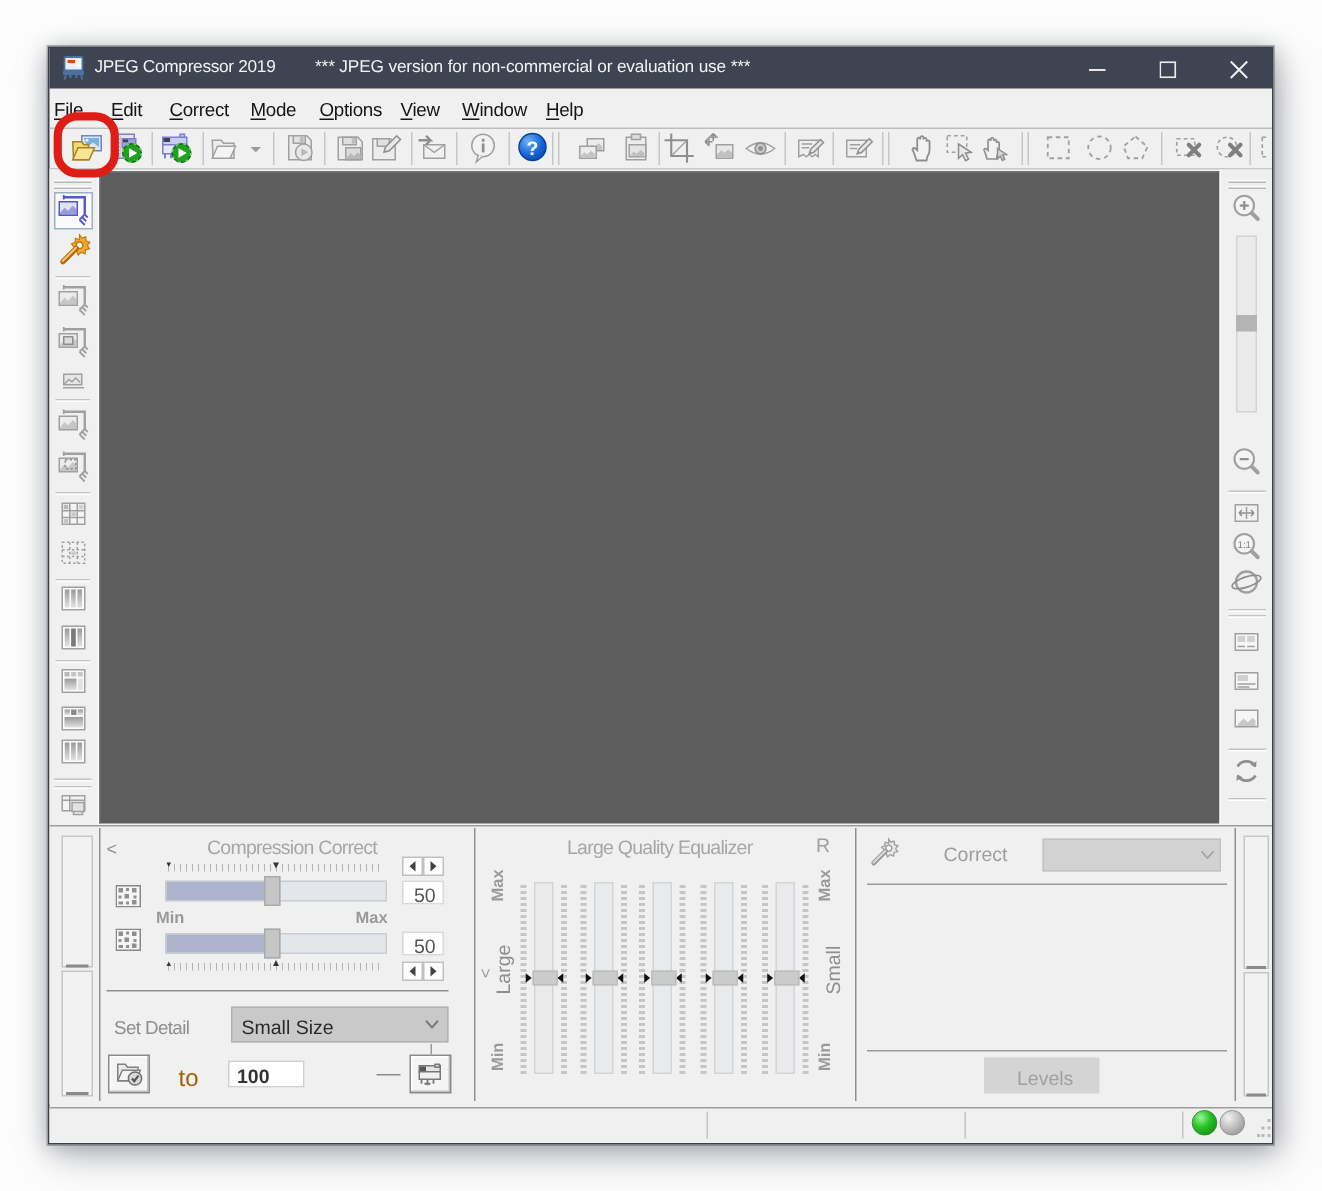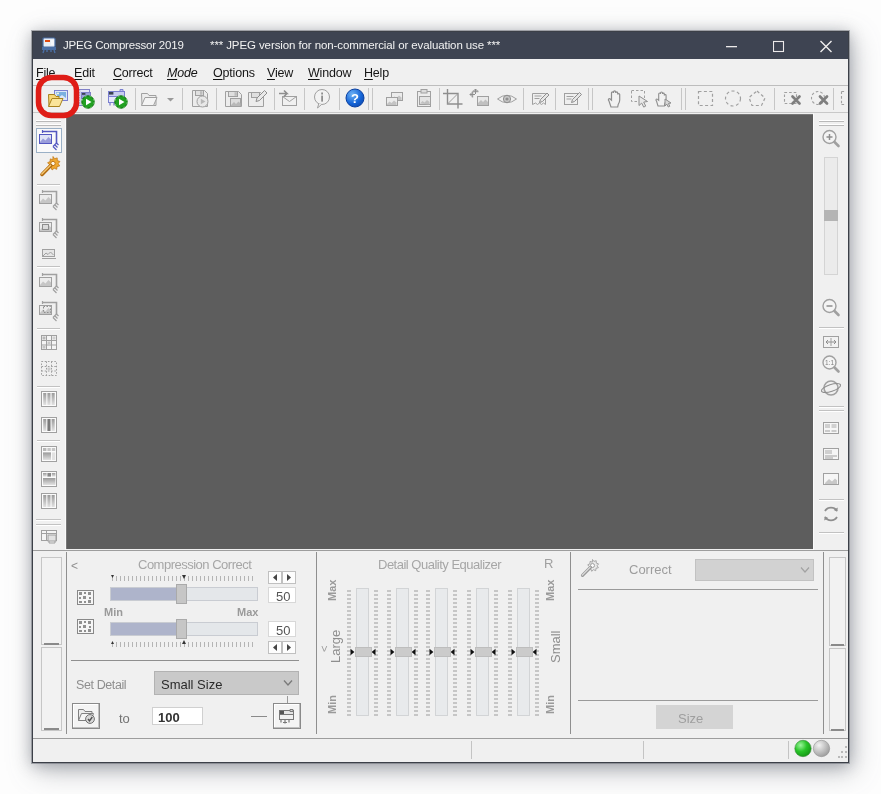--- a/index.html
+++ b/index.html
@@ -33,21 +33,21 @@
   </svg>
 <svg class="abs" style="left:773px;top:32px" width="12" height="27">
     <rect x="0.5" y="9.5" width="10" height="10" fill="none" stroke="#eceaea" stroke-width="1.1"></rect>
   </svg>
 <svg class="abs" style="left:820px;top:32px" width="13" height="27">
     <path d="M0.5 9 L11.5 20 M11.5 9 L0.5 20" stroke="#f0eeee" stroke-width="1.4"></path>
   </svg>
 <span class="abs" style="left:36px;top:66px;font-size:12.5px;letter-spacing:-0.2px;color:#151515;"><u style="text-underline-offset:2px;">F</u>ile</span>
 <span class="abs" style="left:74px;top:66px;font-size:12.5px;letter-spacing:-0.2px;color:#151515;"><u style="text-underline-offset:2px;">E</u>dit</span>
 <span class="abs" style="left:113px;top:66px;font-size:12.5px;letter-spacing:-0.2px;color:#151515;"><u style="text-underline-offset:2px;">C</u>orrect</span>
-<span class="abs" style="left:167px;top:66px;font-size:12.5px;letter-spacing:-0.2px;color:#151515;font-style:italic;"><u style="text-underline-offset:2px;">M</u>ode</span>
+<span class="abs" style="left:167px;top:66px;font-size:12.5px;letter-spacing:-0.2px;color:#151515;"><u style="text-underline-offset:2px;">M</u>ode</span>
 <span class="abs" style="left:213px;top:66px;font-size:12.5px;letter-spacing:-0.2px;color:#151515;"><u style="text-underline-offset:2px;">O</u>ptions</span>
 <span class="abs" style="left:267px;top:66px;font-size:12.5px;letter-spacing:-0.2px;color:#151515;"><u style="text-underline-offset:2px;">V</u>iew</span>
 <span class="abs" style="left:308px;top:66px;font-size:12.5px;letter-spacing:-0.2px;color:#151515;"><u style="text-underline-offset:2px;">W</u>indow</span>
 <span class="abs" style="left:364px;top:66px;font-size:12.5px;letter-spacing:-0.2px;color:#151515;"><u style="text-underline-offset:2px;">H</u>elp</span>
 <div class="hline" style="left:33px;top:85px;width:815px;background:#bdbdbd;"></div>
 <div class="hline" style="left:33px;top:112px;width:815px;background:#c8c8c8;"></div>
 <div class="tsep" style="left:101px;top:88px;height:22px;"></div>
 <div class="tsep" style="left:135px;top:88px;height:22px;"></div>
 <div class="tsep" style="left:182px;top:88px;height:22px;"></div>
 <div class="tsep" style="left:216px;top:88px;height:22px;"></div>
@@ -474,34 +474,34 @@
     <path d="M1 1.5 L5 6 L9 1.5" fill="none" stroke="#7a7a7a" stroke-width="1.3"></path>
   </svg>
 <div class="vsep" style="left:287px;top:696px;height:7px;background:#9a9a9a;"></div>
 <div class="abs" style="left:72px;top:703px;width:28px;height:26px;background:#f4f4f4;border:1px solid #8a8a8a;box-shadow:inset -1px -1px 0 #c0c0c0, inset 1px 1px 0 #fff;"></div>
 <svg class="abs" style="left:77px;top:707px" width="19" height="18" viewBox="0 0 19 18">
 <path d="M1.5 2.5 h5 l1.5 2 h7 v9 h-13.5z" fill="#ececec" stroke="#808080"></path>
 <path d="M1.5 13.5 L4.5 6.5 h12 l-2.5 7z" fill="#f4f4f4" stroke="#808080"></path>
 <circle cx="13" cy="12" r="4.4" fill="#d8d8d8" stroke="#707070"></circle>
 <path d="M11 12 l1.5 1.8 L15.3 10" fill="none" stroke="#505050" stroke-width="1.4"></path>
 </svg>
-<span class="abs" style="left:119px;top:711px;font-size:13px;color:#737373;">to</span>
+<span class="abs" style="left:119px;top:711px;font-size:16px;color:#a16207;">to</span>
 <div class="abs" style="left:152px;top:707px;width:51px;height:18px;background:#fff;border:1px solid #d0d0d0;"></div>
 <span class="abs" style="left:158px;top:710px;font-size:13px;font-weight:bold;color:#333;">100</span>
 <span class="abs" style="left:211px;top:744px;font-size:12px;letter-spacing:-0.3px;color:#be185d;">Kbytes</span>
 <div class="hline" style="left:251px;top:716px;width:16px;background:#8a8a8a;"></div>
 <div class="abs" style="left:273px;top:703px;width:28px;height:26px;background:#f4f4f4;border:1px solid #8a8a8a;box-shadow:inset -1px -1px 0 #c0c0c0, inset 1px 1px 0 #fff;"></div>
 <svg class="abs" style="left:277px;top:707px" width="20" height="18" viewBox="0 0 20 18">
 <rect x="2.5" y="3.5" width="14" height="4" fill="#e4e4e4" stroke="#787878"></rect>
 <rect x="2.5" y="7.5" width="14" height="5" fill="#f0f0f0" stroke="#787878"></rect>
 <path d="M3 4 h4 v3 h-4z" fill="#555"></path>
 <path d="M4 12.5 v3 M8 12.5 v4 M12 12.5 v3 M6 15.5 h4" stroke="#787878" stroke-width="1.2" fill="none"></path>
 <path d="M13 2.5 h3 v2 h-3z" fill="#d8d8d8" stroke="#787878"></path>
 </svg>
-<span class="gtxt" style="left:378px;top:557px;font-size:13px;letter-spacing:-0.5px;color:#a6a6a6;">Detail Quality Equalizer</span>
+<span class="gtxt" style="left:378px;top:557px;font-size:13px;letter-spacing:-0.5px;color:#a6a6a6;">Large Quality Equalizer</span>
 <span class="gtxt" style="left:544px;top:556px;font-size:13px;color:#a0a0a0;">R</span>
 <div class="abs vrot" style="left:322px;top:583px;width:22px;height:14px;font-size:11px;font-weight:bold;color:#9a9a9a;">Max</div>
 <div class="abs vrot" style="left:316px;top:635px;width:40px;height:16px;font-size:13px;color:#8e8e8e;">Large</div>
 <div class="abs vrot" style="left:318px;top:640px;width:12px;height:12px;font-size:11px;color:#9a9a9a;">&lt;</div>
 <div class="abs vrot" style="left:323px;top:697px;width:20px;height:14px;font-size:11px;font-weight:bold;color:#9a9a9a;">Min</div>
 <div class="abs vrot" style="left:540px;top:583px;width:22px;height:14px;font-size:11px;font-weight:bold;color:#9a9a9a;">Max</div>
 <div class="abs vrot" style="left:536px;top:635px;width:40px;height:16px;font-size:13px;color:#8e8e8e;">Small</div>
 <div class="abs vrot" style="left:541px;top:697px;width:20px;height:14px;font-size:11px;font-weight:bold;color:#9a9a9a;">Min</div>
 <div class="ticksV" style="left:347px;top:590px;height:126px;"></div>
 <div class="ticksV" style="left:374px;top:590px;height:126px;"></div>
@@ -550,21 +550,21 @@
 <path d="M12.2 9.2 L4.3 17.1" stroke="#e0e0e0" stroke-width="1.2" stroke-linecap="round"></path>
 </svg>
 <span class="abs" style="left:629px;top:562px;font-size:13px;color:#9d9d9d;">Correct</span>
 <div class="abs" style="left:695px;top:559px;width:119px;height:22px;background:#d2d2d2;border:1px solid #c2c2c2;"></div>
 <svg class="abs" style="left:800px;top:566px" width="10" height="8">
     <path d="M1 1.5 L5 6 L9 1.5" fill="none" stroke="#a2a2a2" stroke-width="1.2"></path>
   </svg>
 <div class="hline" style="left:578px;top:589px;width:240px;background:#9a9a9a;"></div>
 <div class="hline" style="left:578px;top:700px;width:240px;background:#9a9a9a;"></div>
 <div class="abs" style="left:656px;top:705px;width:77px;height:24px;background:#d4d4d4;"></div>
-<span class="abs" style="left:678px;top:711px;font-size:13px;color:#9f9f9f;">Size</span>
+<span class="abs" style="left:678px;top:711px;font-size:13px;color:#9f9f9f;">Levels</span>
 <div class="abs" style="left:33px;top:738px;width:815px;height:24px;background:#f0f0f0;border-top:1px solid #9d9d9d;"></div>
 <div class="vsep" style="left:471px;top:741px;height:18px;background:#c4c4c4;"></div>
 <div class="vsep" style="left:643px;top:741px;height:18px;background:#c4c4c4;"></div>
 <div class="vsep" style="left:788px;top:741px;height:18px;background:#c4c4c4;"></div>
 <svg class="abs" style="left:794px;top:739px" width="38" height="19" viewBox="0 0 38 19">
 <defs>
 <radialGradient id="lg" cx="0.35" cy="0.3" r="0.85">
         <stop offset="0" stop-color="#9cf59c"></stop>
         <stop offset="0.45" stop-color="#28c428"></stop>
         <stop offset="1" stop-color="#0f8a0f"></stop>

